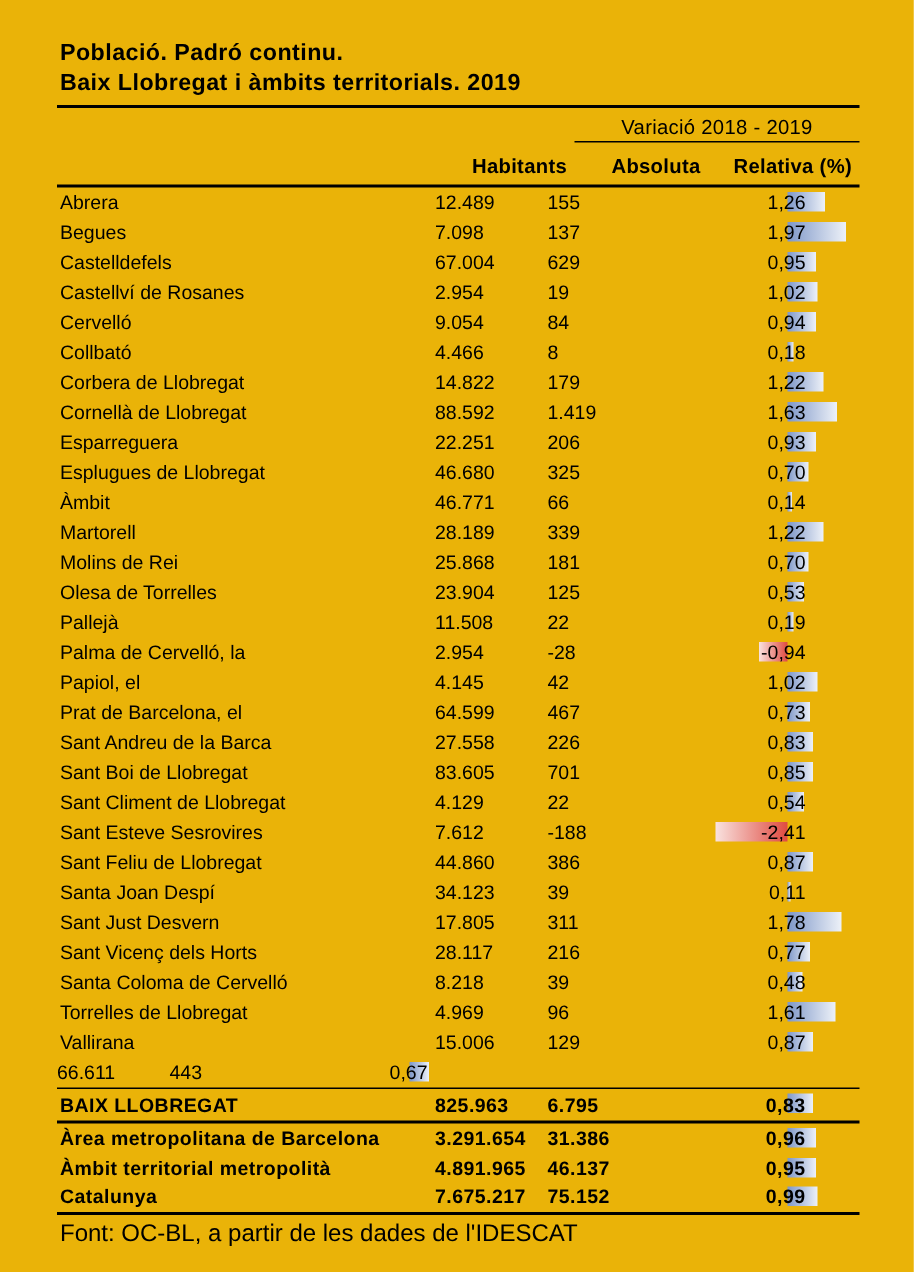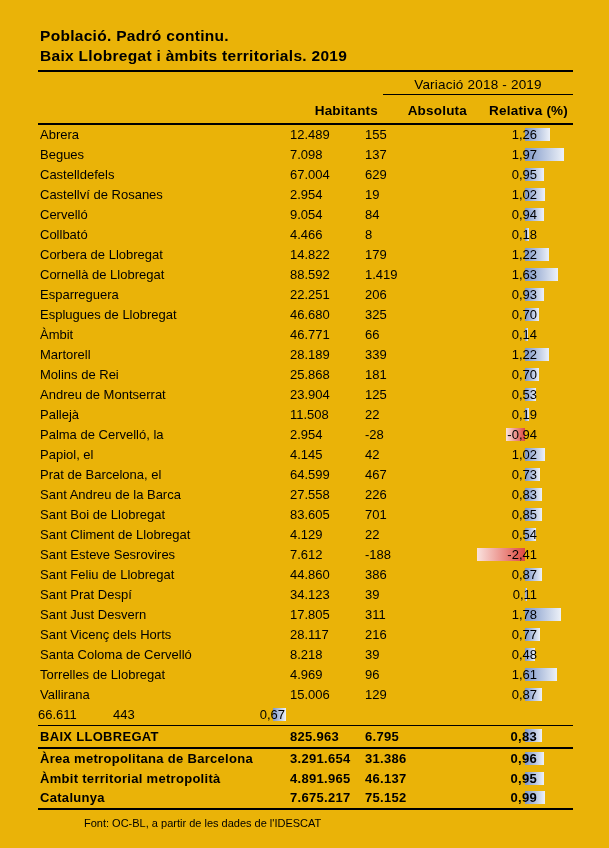--- a/index.html
+++ b/index.html
@@ -58,21 +58,21 @@
   }
   .total-row-wrap {
     border-top: 1.5px solid #000;
     border-bottom: 2px solid #000;
   }
   .total-row-wrap .row { height: 21px; line-height: 21px; }
   .context-rows .row { height: 19.5px; line-height: 19.5px; }
   .bottom-rule { border-bottom: 2.5px solid #000; }
 
   
-  .source { margin-top: 5px; padding-left: 2px; font-size: 11px; line-height: 16px; margin-left: 44px; }
+  .source { margin-top: 5px; padding-left: 2px; font-size: 16px; line-height: 16px; }
 </style>
 </head>
 <body>
 
 <div class="page">
   <div class="content">
 
     <div class="title">
       <div>Població. Padró continu.</div>
       <div>Baix Llobregat i àmbits territorials. 2019</div>
@@ -215,21 +215,21 @@
     <div class="cell name">Molins de Rei</div>
     <div class="cell hab">25.868</div>
     <div class="cell abs">181</div>
     <div class="cell rel">
       <div class="bar pos" style="width: 14px; left: 90px;"></div>
       <span class="rel-text">0,70</span>
     </div>
   </div>
 
   <div class="row">
-    <div class="cell name">Andreu de Montserrat</div>
+    <div class="cell name">Olesa de Torrelles</div>
     <div class="cell hab">23.904</div>
     <div class="cell abs">125</div>
     <div class="cell rel">
       <div class="bar pos" style="width: 10.6px; left: 90px;"></div>
       <span class="rel-text">0,53</span>
     </div>
   </div>
 
   <div class="row">
     <div class="cell name">Pallejà</div>
@@ -315,21 +315,21 @@
     <div class="cell name">Sant Feliu de Llobregat</div>
     <div class="cell hab">44.860</div>
     <div class="cell abs">386</div>
     <div class="cell rel">
       <div class="bar pos" style="width: 17.4px; left: 90px;"></div>
       <span class="rel-text">0,87</span>
     </div>
   </div>
 
   <div class="row">
-    <div class="cell name">Sant Prat Despí</div>
+    <div class="cell name">Santa Joan Despí</div>
     <div class="cell hab">34.123</div>
     <div class="cell abs">39</div>
     <div class="cell rel">
       <div class="bar pos" style="width: 2.2px; left: 90px;"></div>
       <span class="rel-text">0,11</span>
     </div>
   </div>
 
   <div class="row">
     <div class="cell name">Sant Just Desvern</div>

